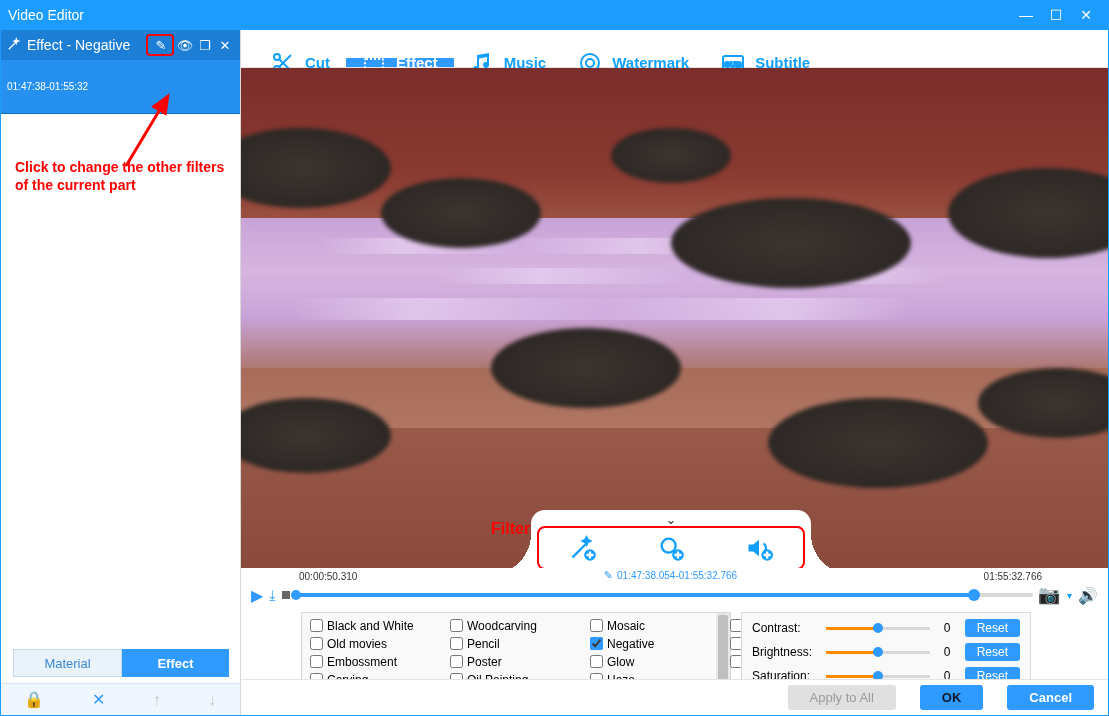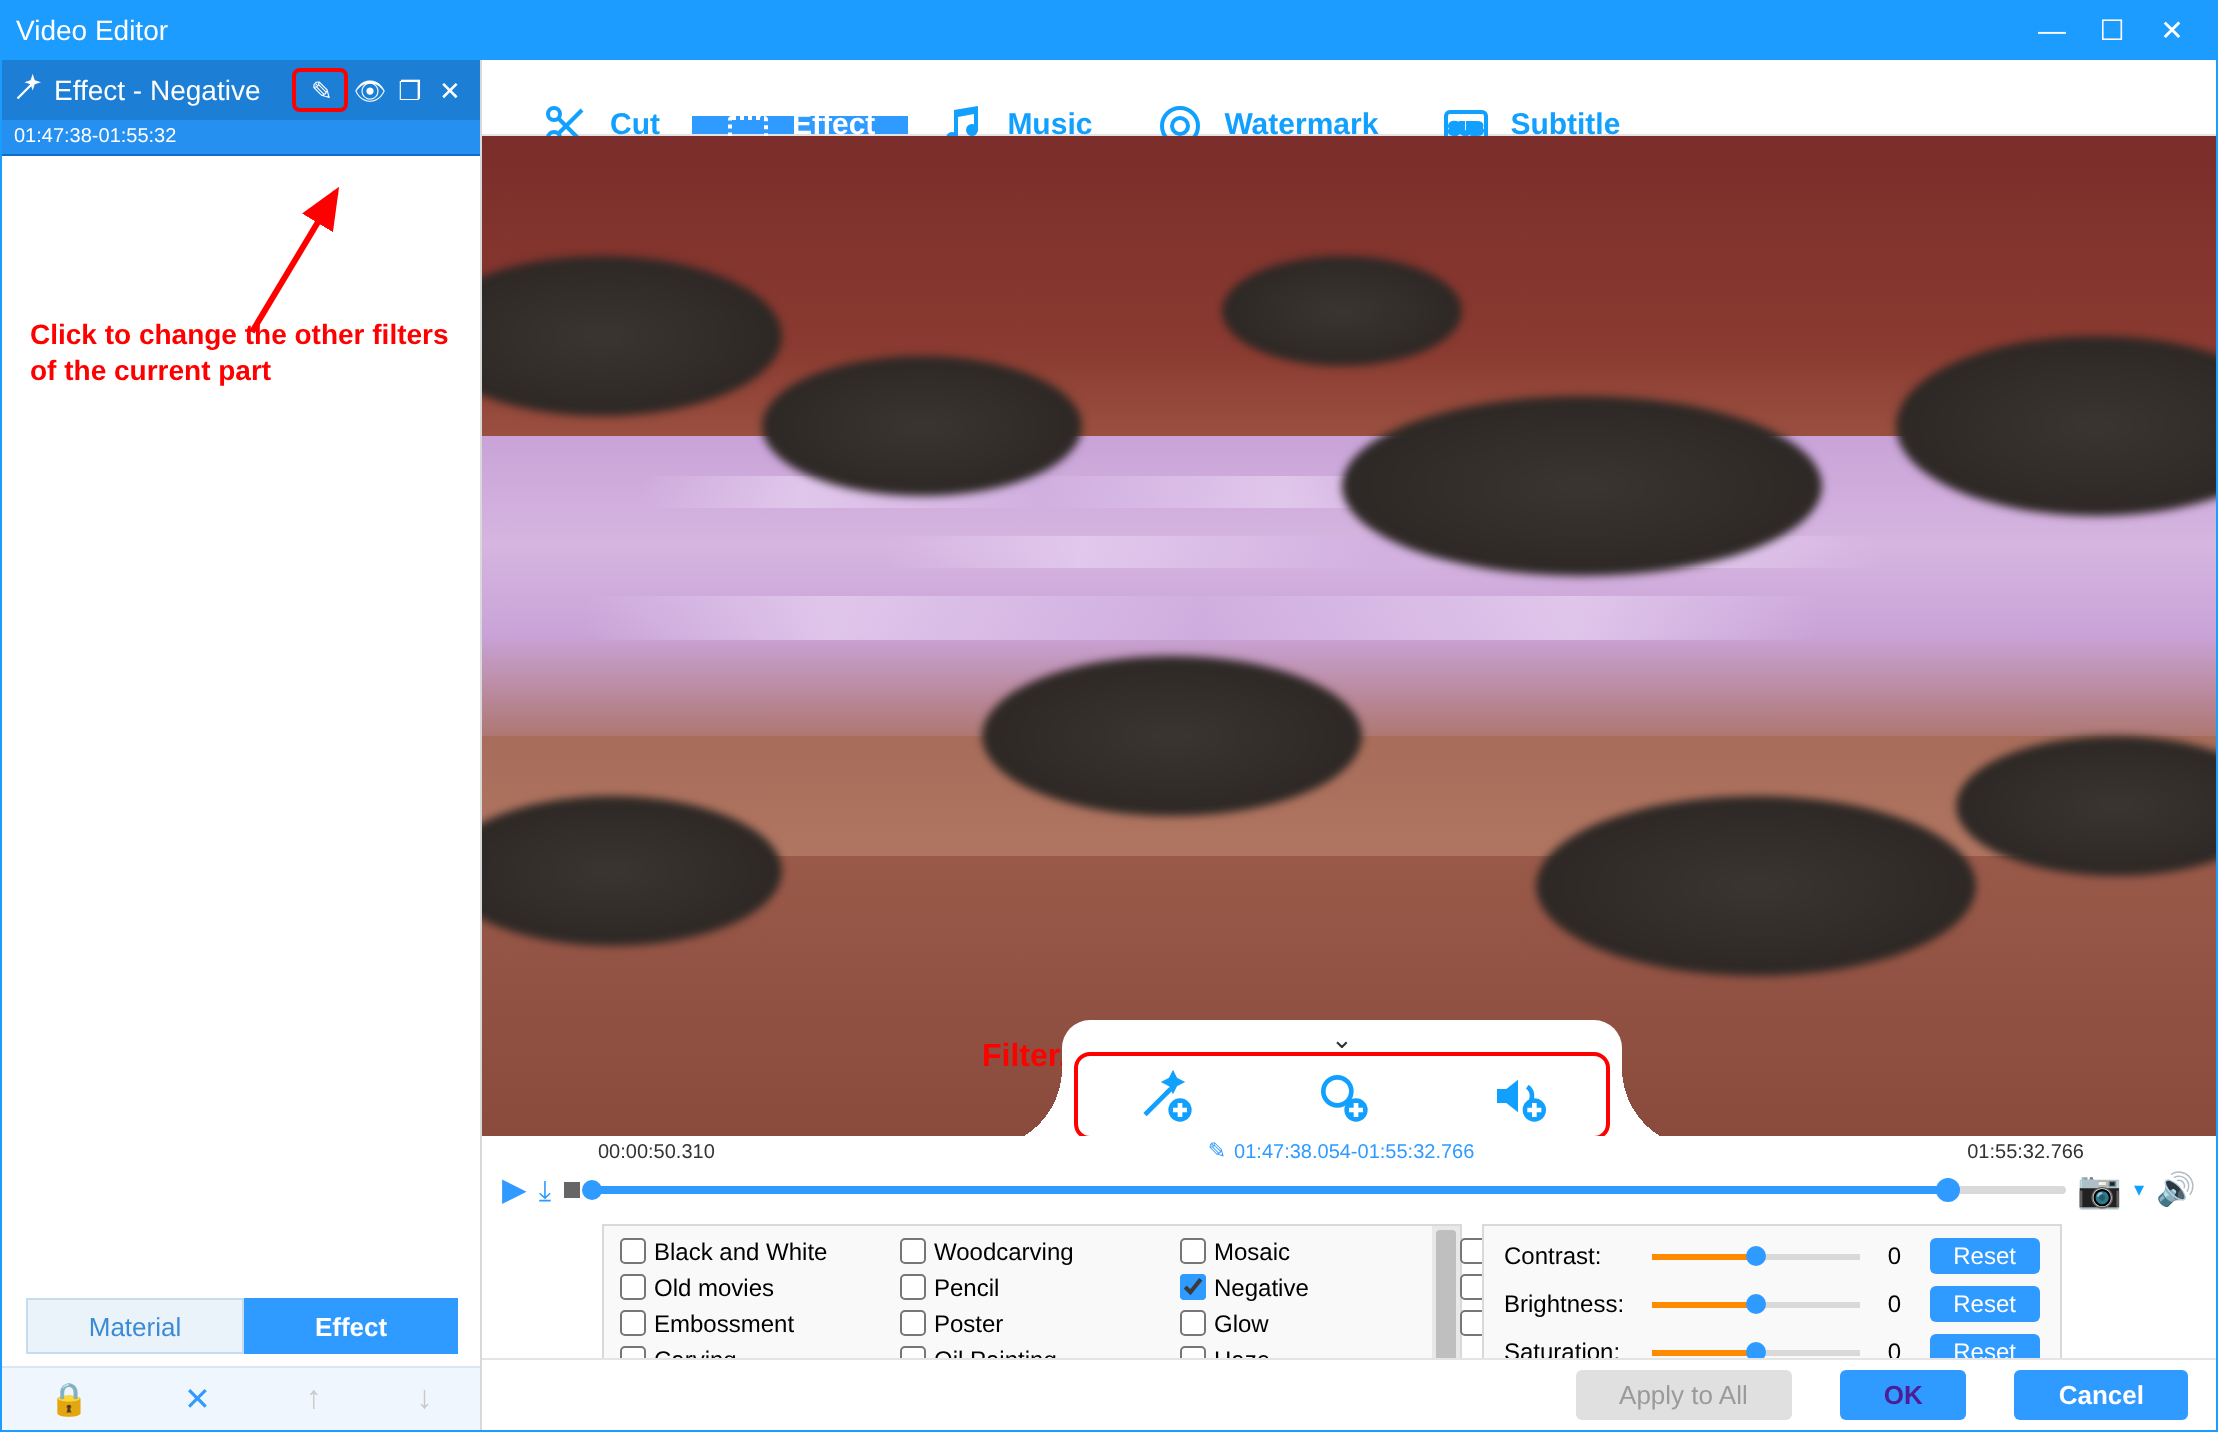--- a/index.html
+++ b/index.html
@@ -18,21 +18,21 @@
 
 .sbhead { height:30px; background:#1d7ed6; color:#fff; display:flex; align-items:center; padding:0 6px; font-size:14px; }
 .sbhead .magic { margin-right:6px; }
 .sbhead .hname { flex:1; }
 .sbhead .hicon { width:18px; height:18px; display:flex; align-items:center; justify-content:center; margin-left:2px; cursor:pointer; font-size:13px; }
 
 
 .editbox { border:2px solid #ff0000; border-radius:4px; padding:0 2px; display:flex; }
 
 
-.timestrip { background:#2590f0; color:#fff; font-size:10px; padding:3px 6px; border-bottom:1px solid #0e6ec7; }
+.timestrip { background:#2590f0; color:#fff; font-size:10px; padding:21px 6px; border-bottom:1px solid #0e6ec7; }
 
 
 .annot-text { position:absolute; left:14px; top:128px; color:#ff0000; font-size:14px; font-weight:bold; line-height:1.3; width:210px; text-align:left; }
 .annot-arrow { position:absolute; left:115px; top:58px; pointer-events:none; }
 
 
 .sbtabs { position:absolute; bottom:38px; left:12px; width:216px; height:28px; display:flex; }
 .sbtabs .tab { flex:1; display:flex; align-items:center; justify-content:center; font-size:13px; cursor:pointer; }
 .sbtabs .tab.inactive { background:#eaf2fa; color:#3a8bd6; border:1px solid #c4dbf0; }
 .sbtabs .tab.active { background:#2f9aff; color:#fff; font-weight:bold; }
@@ -99,21 +99,21 @@
 .srow .sl-track { width:110px; height:3px; background:#d9d9d9; position:relative; }
 .srow .sl-track .sl-fill { position:absolute; left:0; width:50%; top:0; bottom:0; background:#ff8a00; }
 .srow .sl-track .sl-handle { position:absolute; left:50%; top:50%; width:10px; height:10px; background:#2f9aff; border-radius:50%; transform:translate(-50%,-50%); }
 .srow .sl-val { width:20px; text-align:center; }
 .srow .sl-reset { background:#2f9aff; color:#fff; border:none; padding:2px 12px; border-radius:3px; cursor:pointer; font-size:12px; }
 
 
 .bottombar { position:absolute; left:0; right:0; bottom:0; height:36px; background:#fff; border-top:1px solid #e4e4e4; display:flex; align-items:center; justify-content:flex-end; padding:12px 14px; gap:24px; }
 .bottombar .btn { padding:5px 22px; border:none; border-radius:3px; font-size:13px; cursor:pointer; }
 .bottombar .apply { background:#e0e0e0; color:#9a9a9a; }
-.bottombar .ok { background:#2f9aff; color:#4c1d95; font-weight:bold; }
+.bottombar .ok { background:#2f9aff; color:#0f172a; font-weight:bold; }
 .bottombar .cancel { background:#2f9aff; color:#fff; font-weight:bold; }
 
 </style>
 </head>
 <body>
 
 <div class="titlebar">
   <span class="title">Video Editor</span>
   <span class="winbtn">—</span>
   <span class="winbtn">☐</span>

